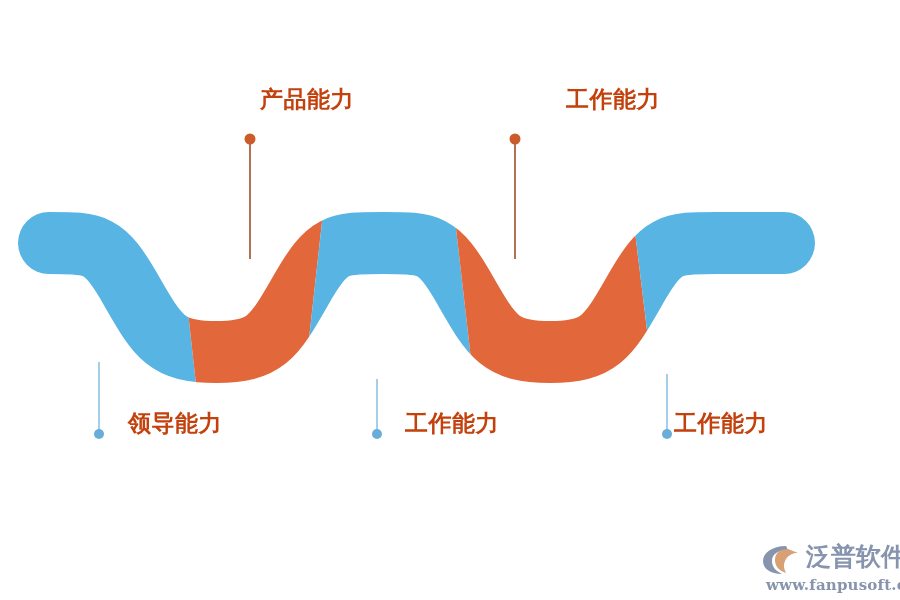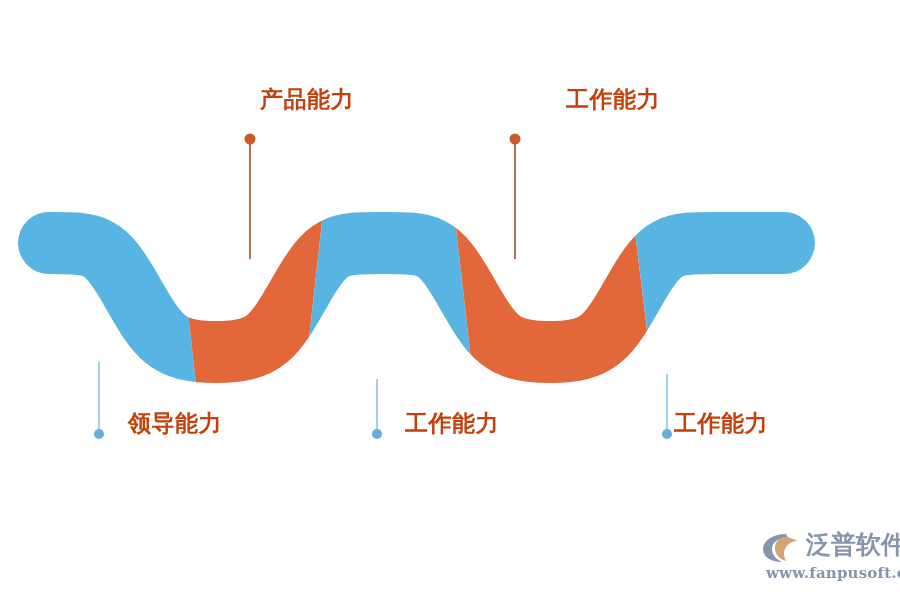--- a/index.html
+++ b/index.html
@@ -34,21 +34,21 @@
     line-height: 1;
   }
 
   .label-top { transform: translateX(-50%); }
   .label-bottom { transform: translateY(-50%); text-align: right; }
 
   
   #brand-watermark {
     position: absolute;
     left: 762px;
-    top: 530px;
+    top: 542px;
     width: 132px;
     height: 58px;
   }
   #brand-mark-text {
     position: absolute;
     left: 44px;
     top: 2px;
     font-family: "DejaVu Sans", "Liberation Sans", sans-serif;
     font-weight: bold;
     font-size: 25px;

